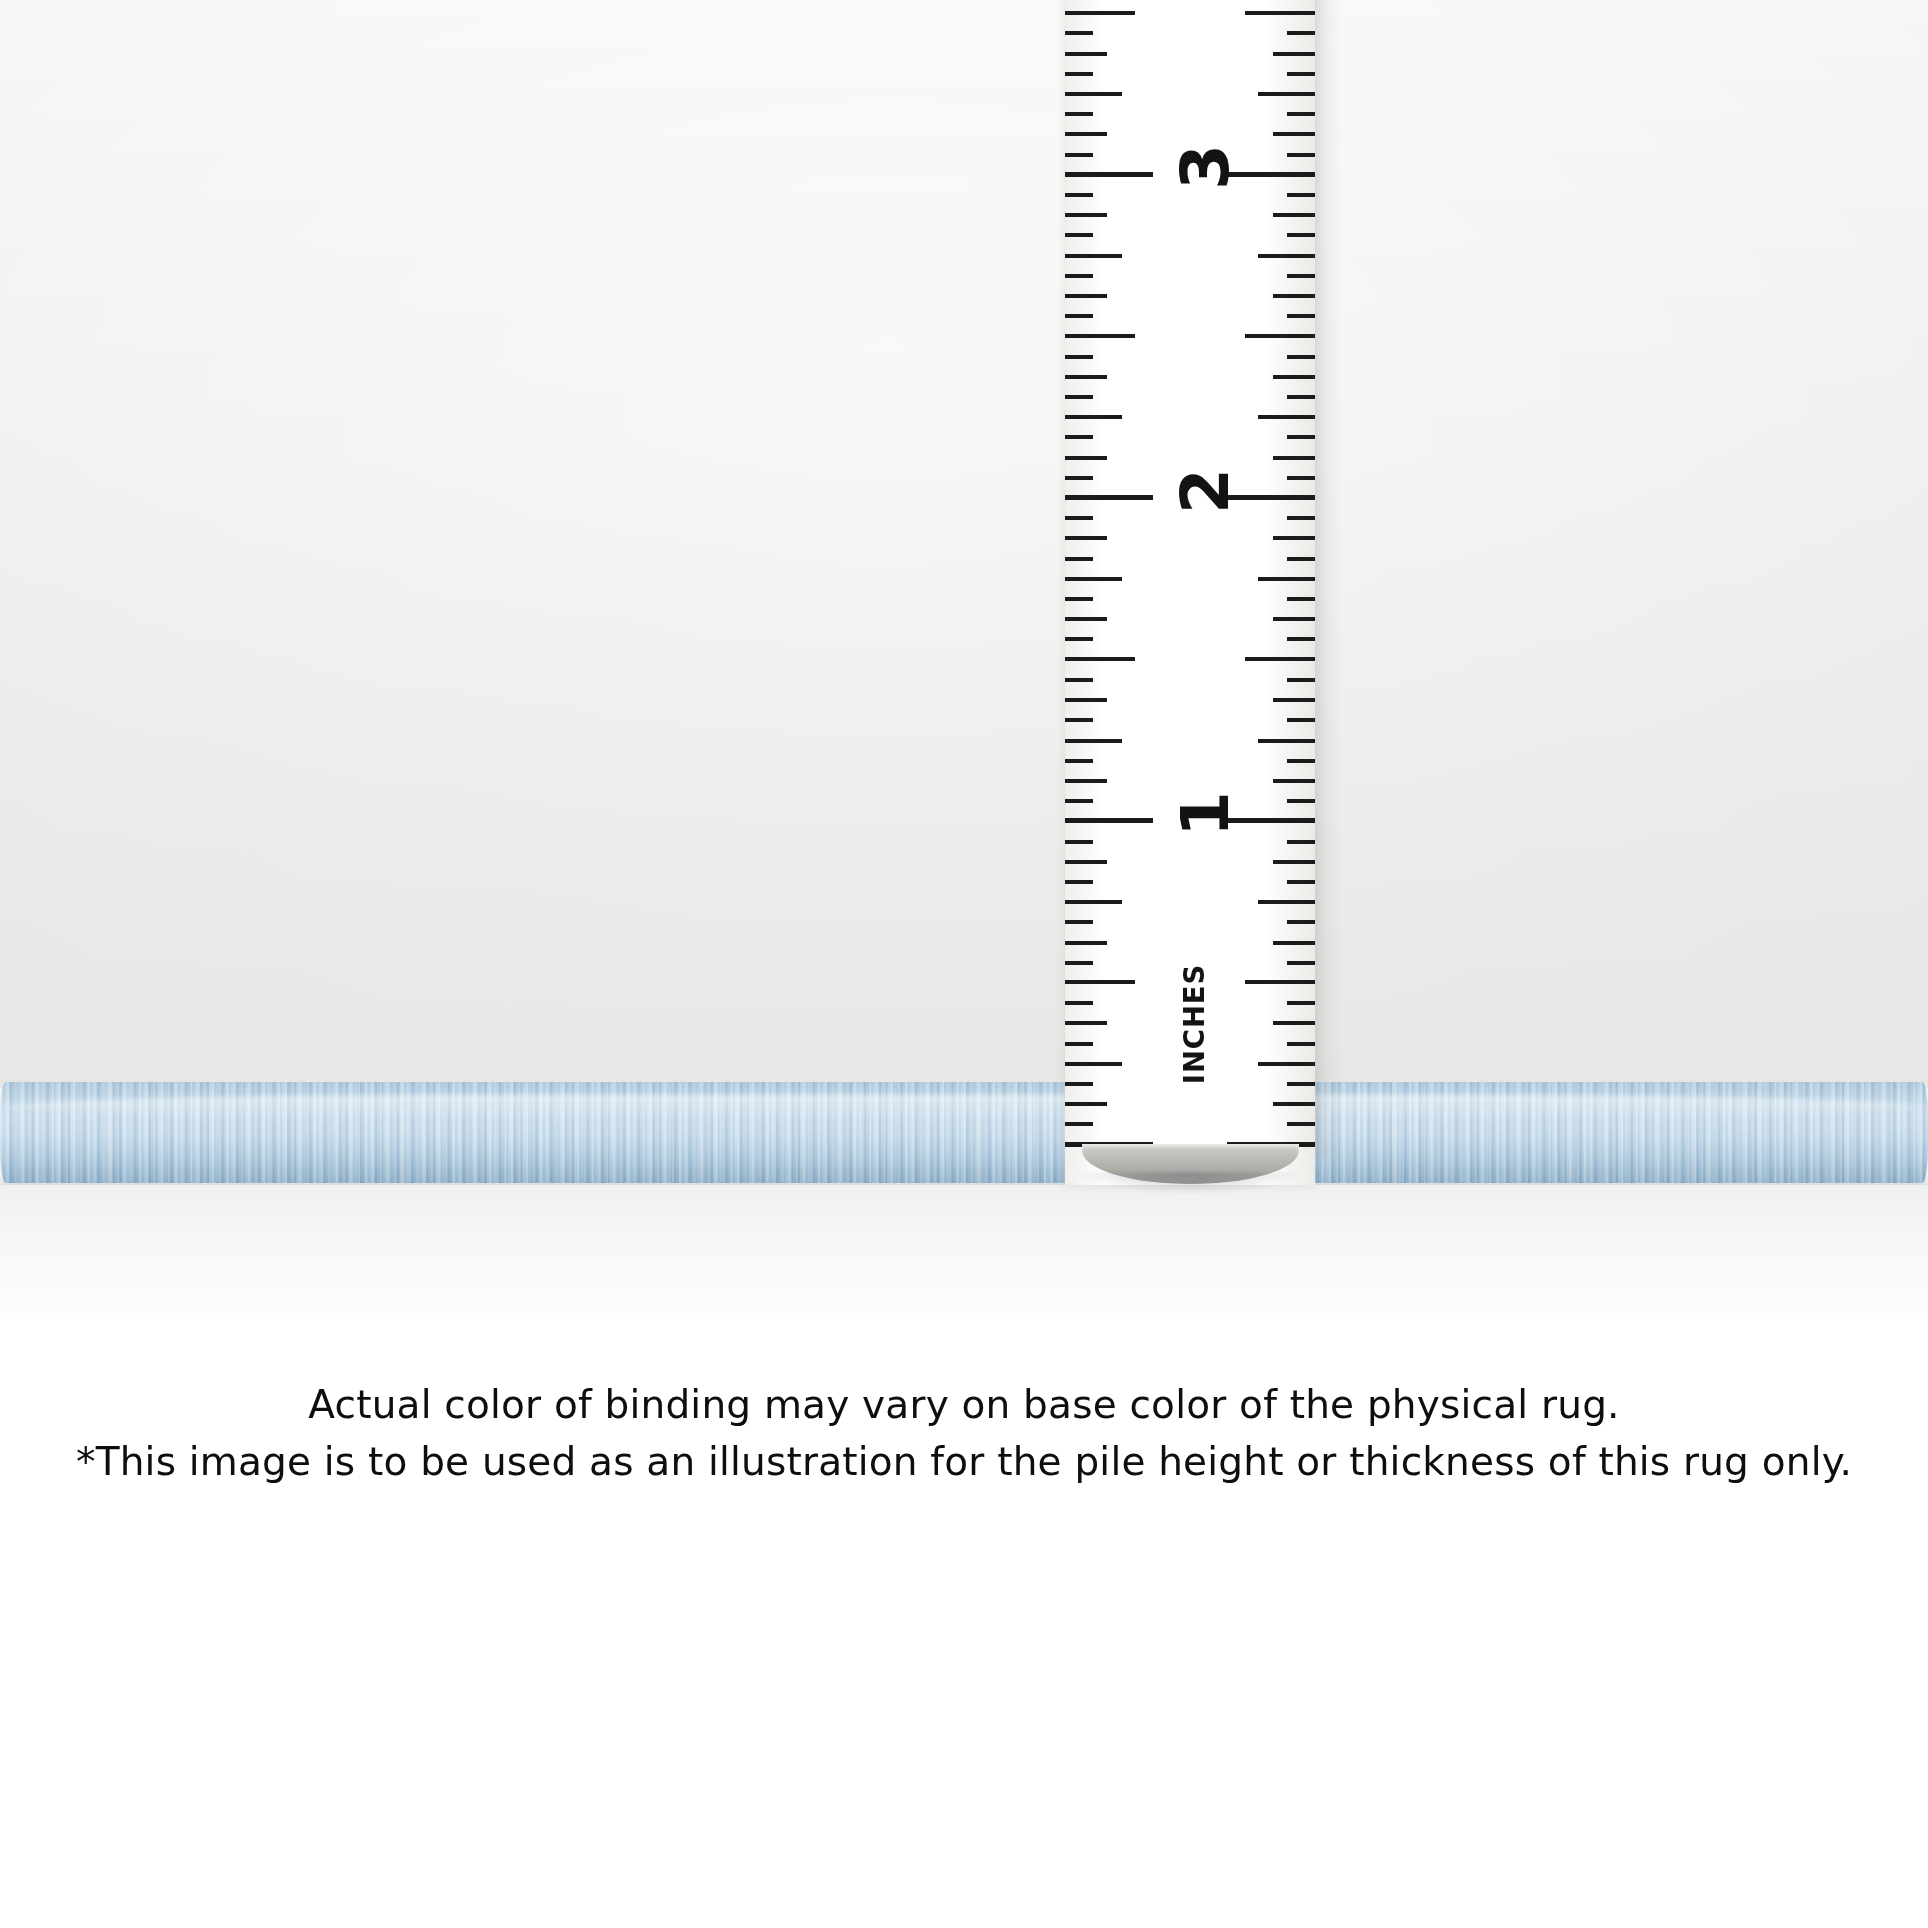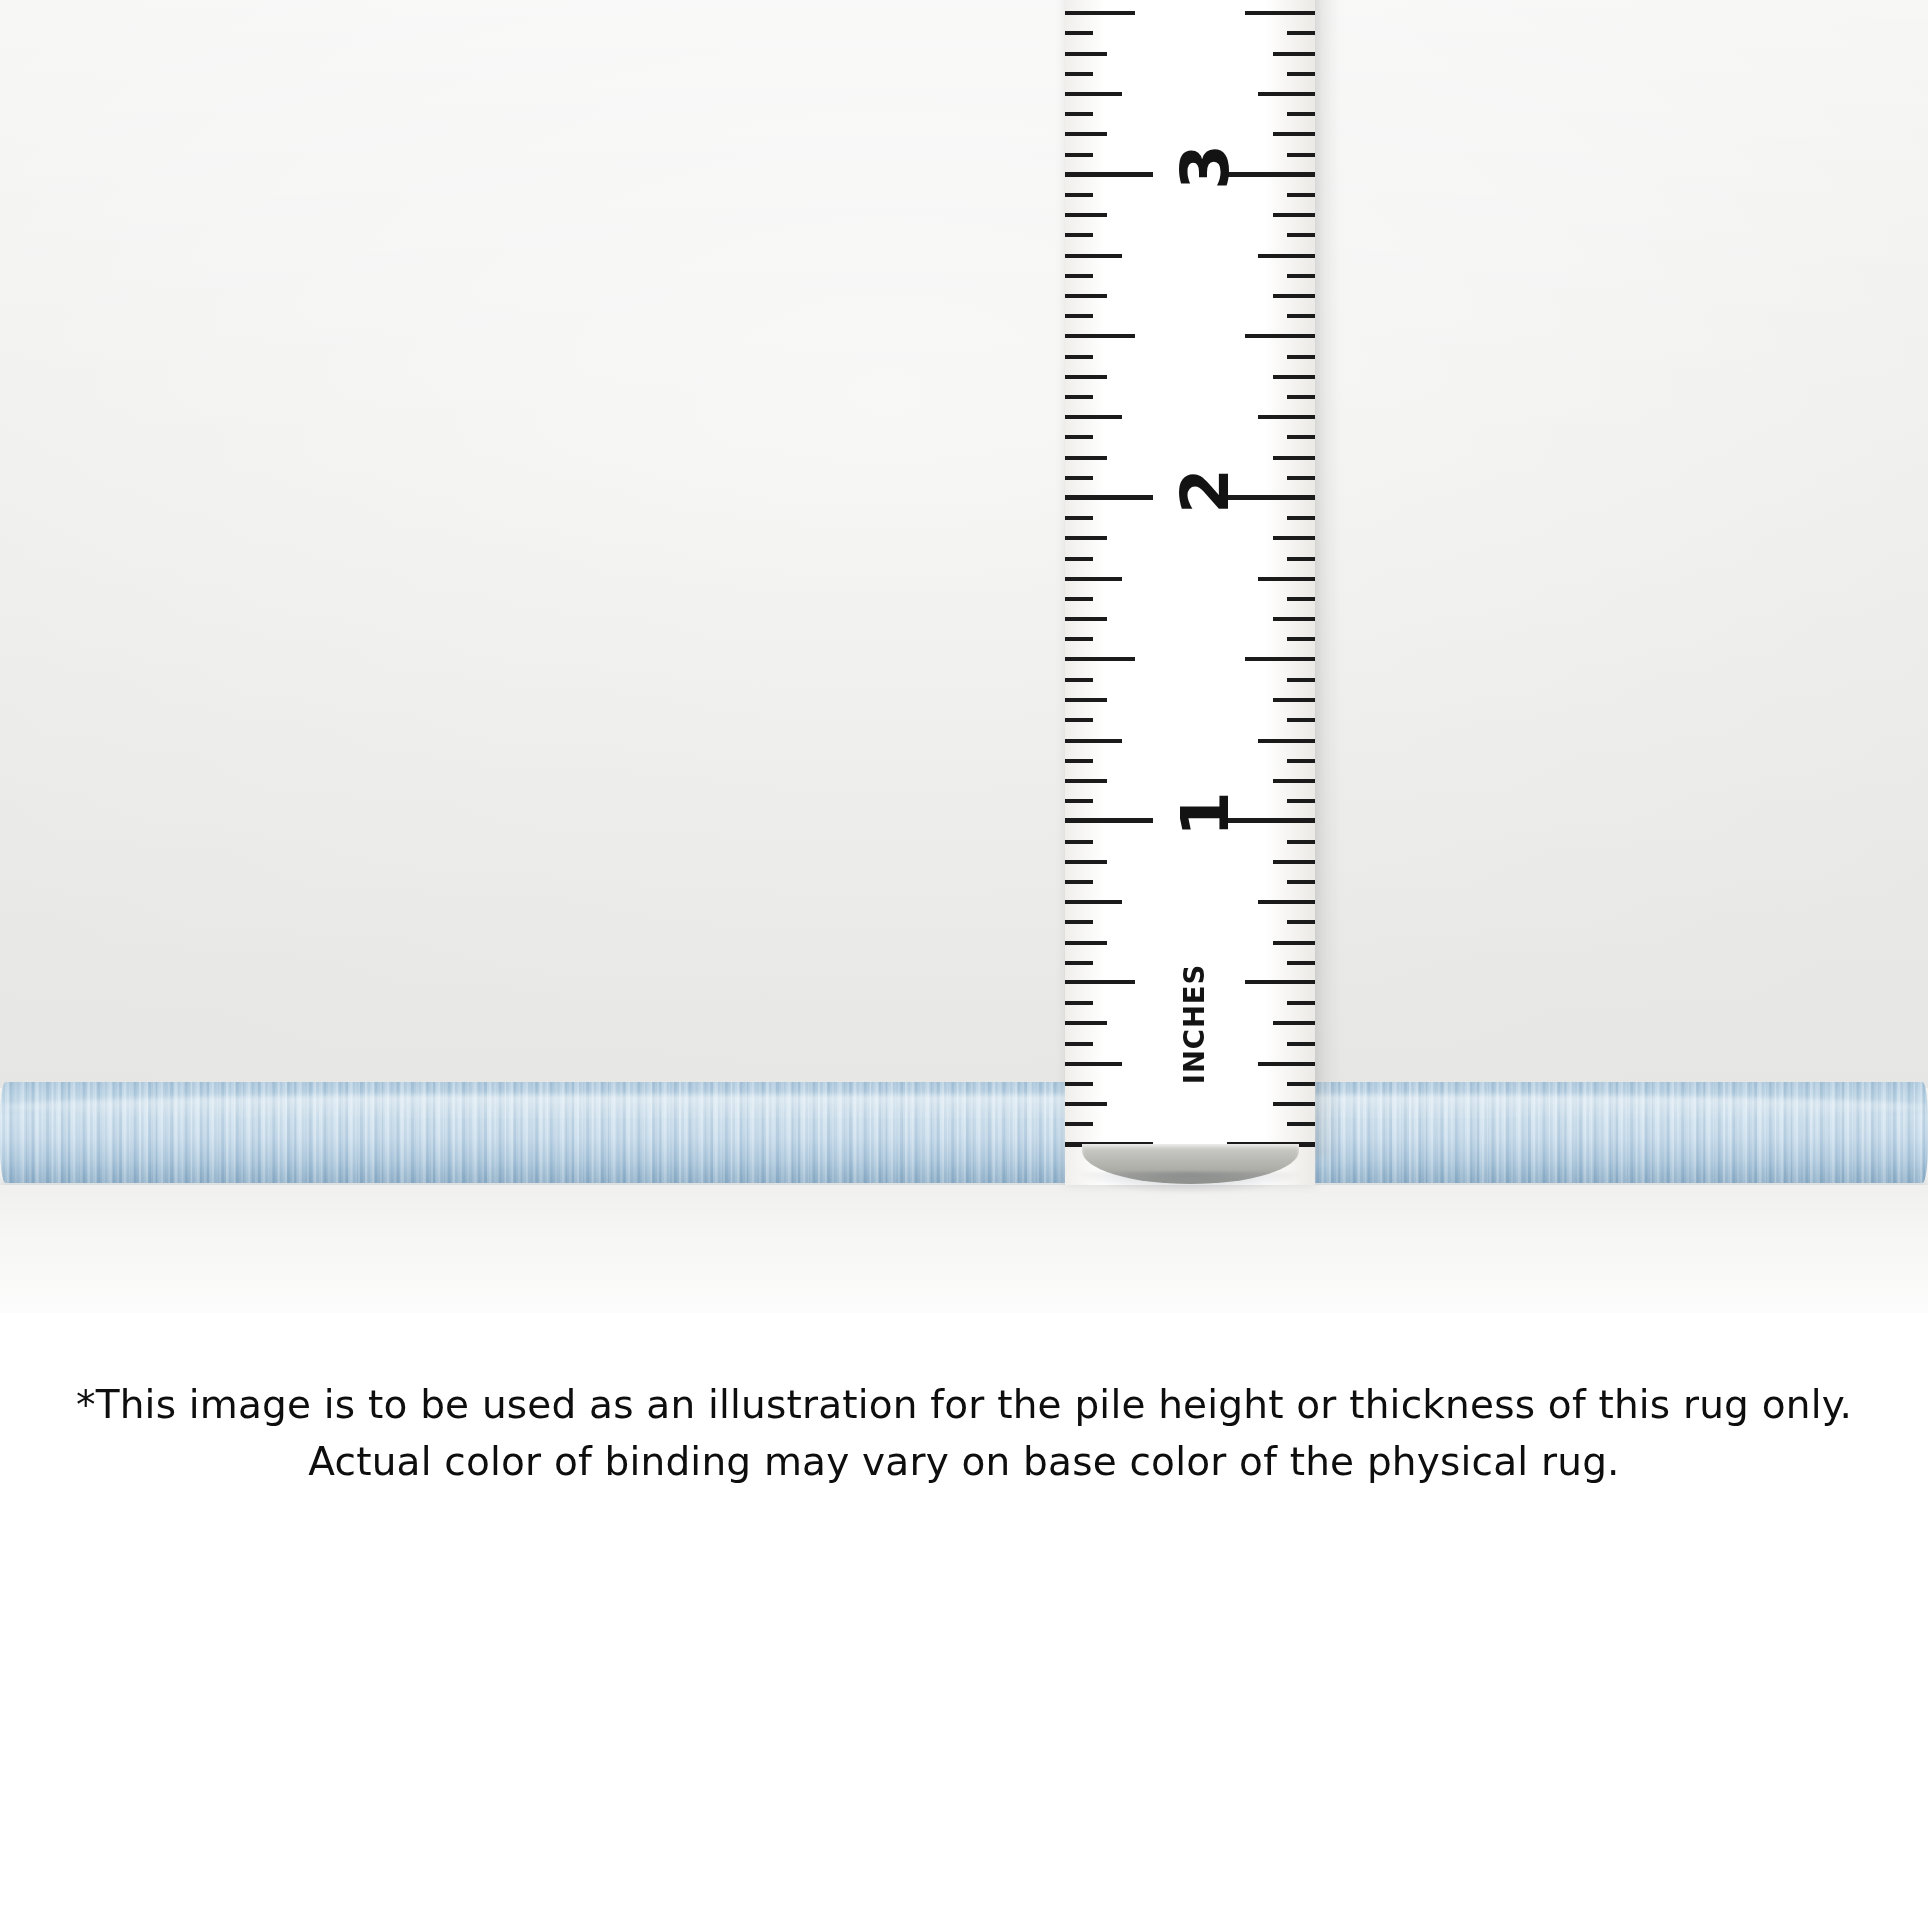--- a/index.html
+++ b/index.html
@@ -377,18 +377,18 @@
       <div class="tape-num" id="tape-num-3" style="width: 83px; text-align: center; left: 99px; top: 143px;">3</div>
       <div class="tape-label" id="tape-unit" style="left: 46px; top: 1017px; width: 165px; text-align: center;">INCHES</div>
     </div>
 
     <div class="tape-tip"></div>
     <div class="tape-tip-shadow"></div>
 
   </div>
 
   <div class="caption">
+    <span class="line">Actual color of binding may vary on base color of the physical rug.</span>
     <span class="line">*This image is to be used as an illustration for the pile height or thickness of this rug only.</span>
-    <span class="line">Actual color of binding may vary on base color of the physical rug.</span>
   </div>
 
 </div>
 
 
 </body></html>

